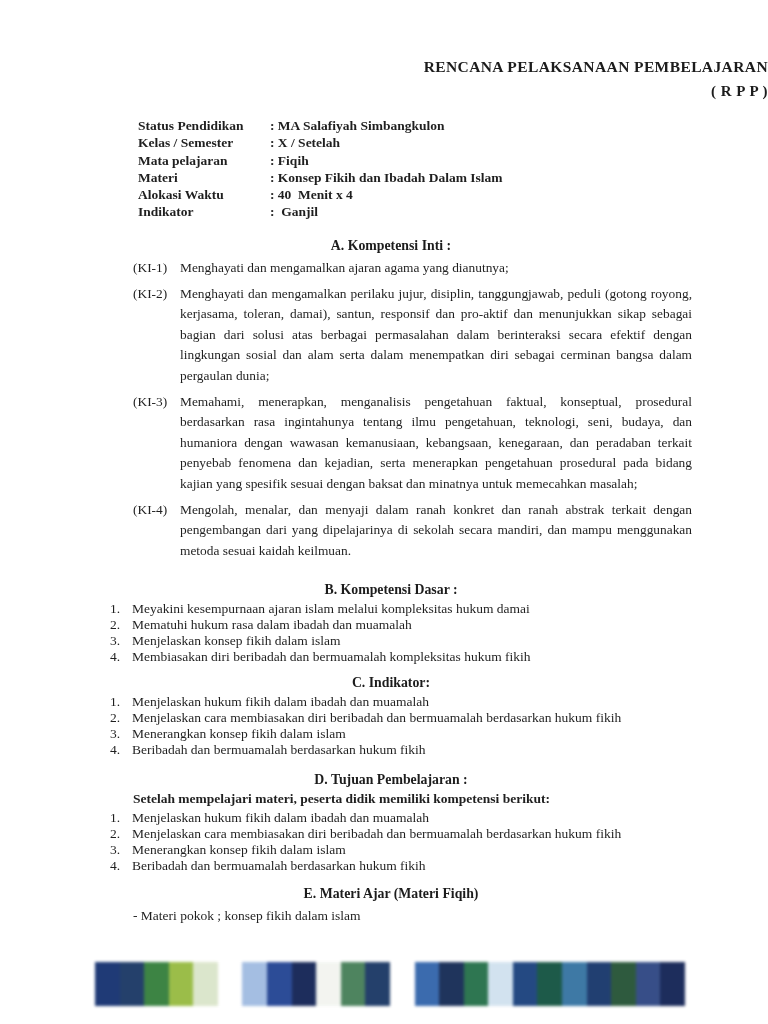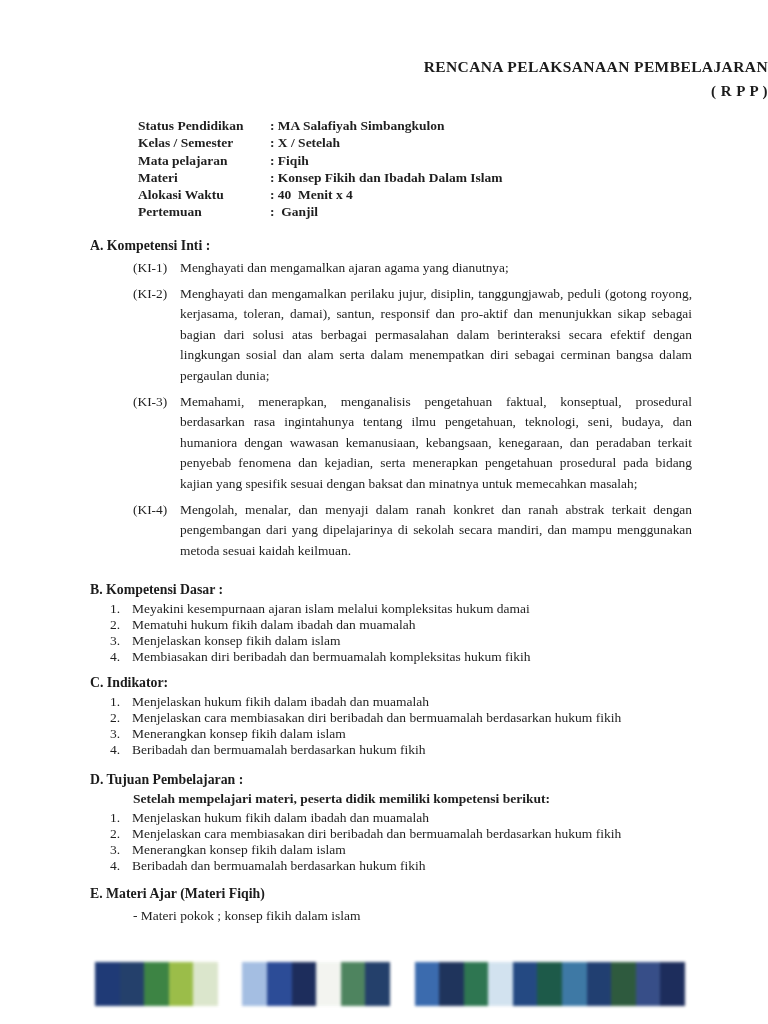--- a/index.html
+++ b/index.html
@@ -20,21 +20,21 @@
   .title-line2 { font-size: 15px; font-weight: bold; margin-top: 7px; letter-spacing: 0.5px; color: #1c1c1c; }
 
   
   .info-block { position: absolute; top: 117px; left: 90px; width: 600px; margin-left: 48px; }
   .info-row { display: flex; line-height: 17.3px; font-size: 13.5px; font-weight: bold; }
   .info-label { width: 132px; flex: 0 0 132px; }
   .info-value { white-space: pre; }
 
   
   .section { position: absolute; left: 90px; width: 602px; }
-  .sec-heading { font-size: 13.8px; font-weight: bold; color: #1c1c1c; }
+  .sec-heading { font-size: 13.8px; font-weight: bold; color: #1c1c1c; text-align: center; }
 
   
   .ki-list { margin-top: 4px; }
   .ki-item { display: flex; margin-bottom: 5px; justify-content: space-between; }
   .ki-label { flex: 0 0 47px; margin-left: 43px; font-size: 13.4px; line-height: 20.6px; }
   .ki-text  { width: 512px; font-size: 13.4px; line-height: 20.6px; text-align: justify; text-justify: inter-word; }
 
   
   .num-list { margin-top: 3px; }
   .num-item { display: flex; font-size: 13.5px; line-height: 16.1px; }
@@ -79,21 +79,21 @@
     </div>
     <div class="info-row">
       <span class="info-label">Materi</span>
       <span class="info-value">: Konsep Fikih dan Ibadah Dalam Islam</span>
     </div>
     <div class="info-row">
       <span class="info-label">Alokasi Waktu</span>
       <span class="info-value">: 40  Menit x 4</span>
     </div>
     <div class="info-row">
-      <span class="info-label">Pertemuan</span>
+      <span class="info-label">Indikator</span>
       <span class="info-value">:  Ganjil</span>
     </div>
   </div>
 
   <div class="section" style="top:238px;">
     <div class="sec-heading">A. Kompetensi Inti :</div>
     <div class="ki-list">
       <div class="ki-item">
         <span class="ki-label">(KI-1)</span>
         <span class="ki-text">Menghayati dan mengamalkan ajaran agama yang dianutnya;</span>
@@ -115,21 +115,21 @@
 
   <div class="section" style="top:570px;margin-top:12px;">
     <div class="sec-heading">B. Kompetensi Dasar :</div>
     <div class="num-list">
       <div class="num-item">
         <span class="num-cell">1.</span>
         <span class="num-text">Meyakini kesempurnaan ajaran islam melalui kompleksitas hukum damai</span>
       </div>
       <div class="num-item">
         <span class="num-cell">2.</span>
-        <span class="num-text">Mematuhi hukum fikih dalam ibadah dan muamalah</span>
+        <span class="num-text">Mematuhi hukum rasa dalam ibadah dan muamalah</span>
       </div>
       <div class="num-item">
         <span class="num-cell">3.</span>
         <span class="num-text">Menjelaskan konsep fikih dalam islam</span>
       </div>
       <div class="num-item">
         <span class="num-cell">4.</span>
         <span class="num-text">Membiasakan diri beribadah dan bermuamalah kompleksitas hukum fikih</span>
       </div>
     </div>

